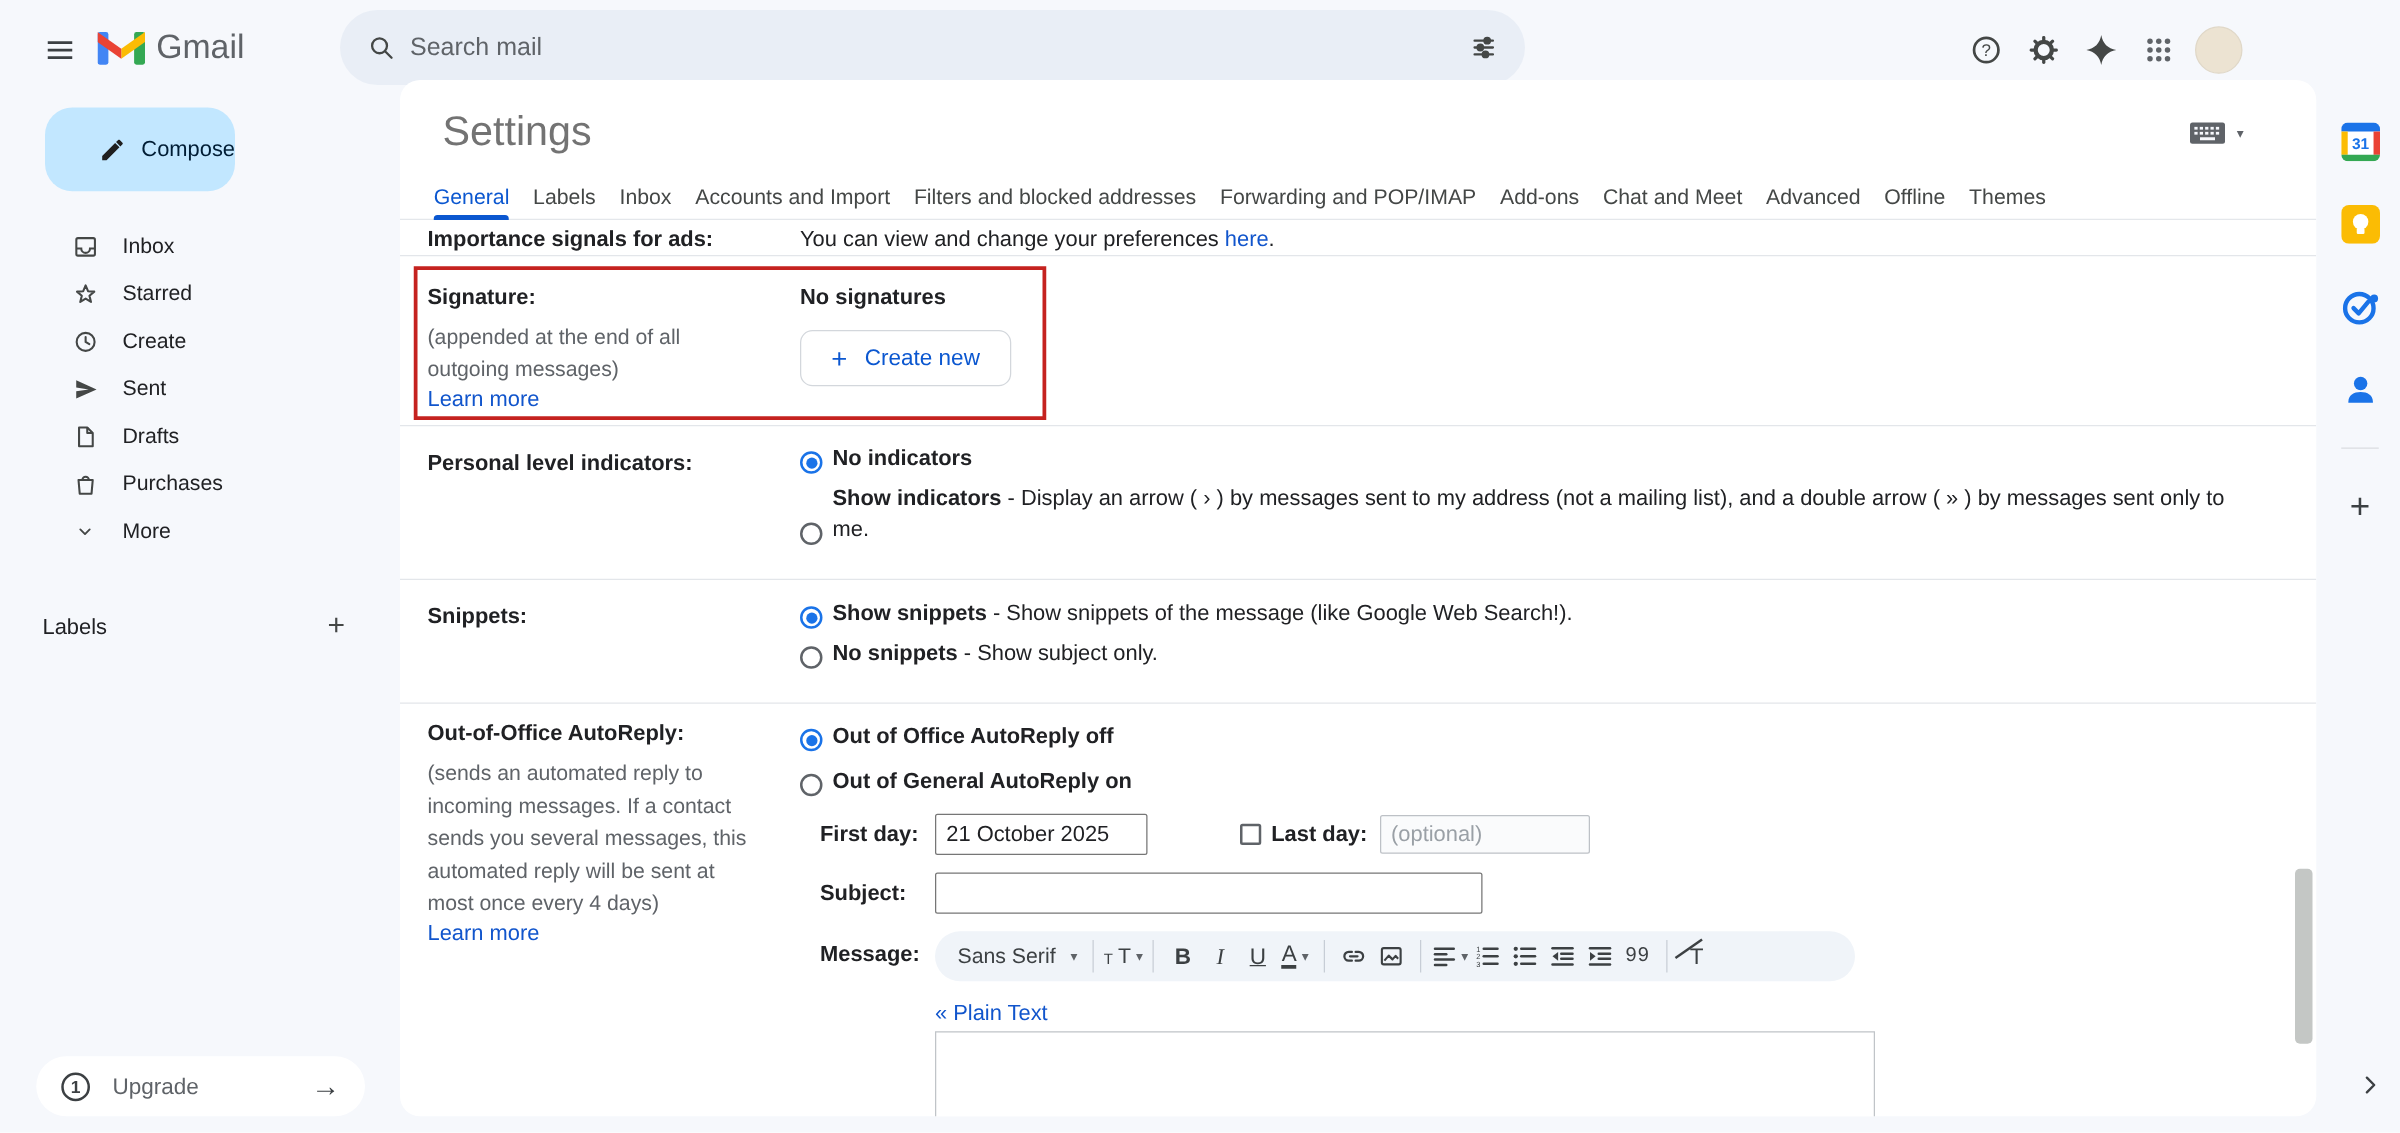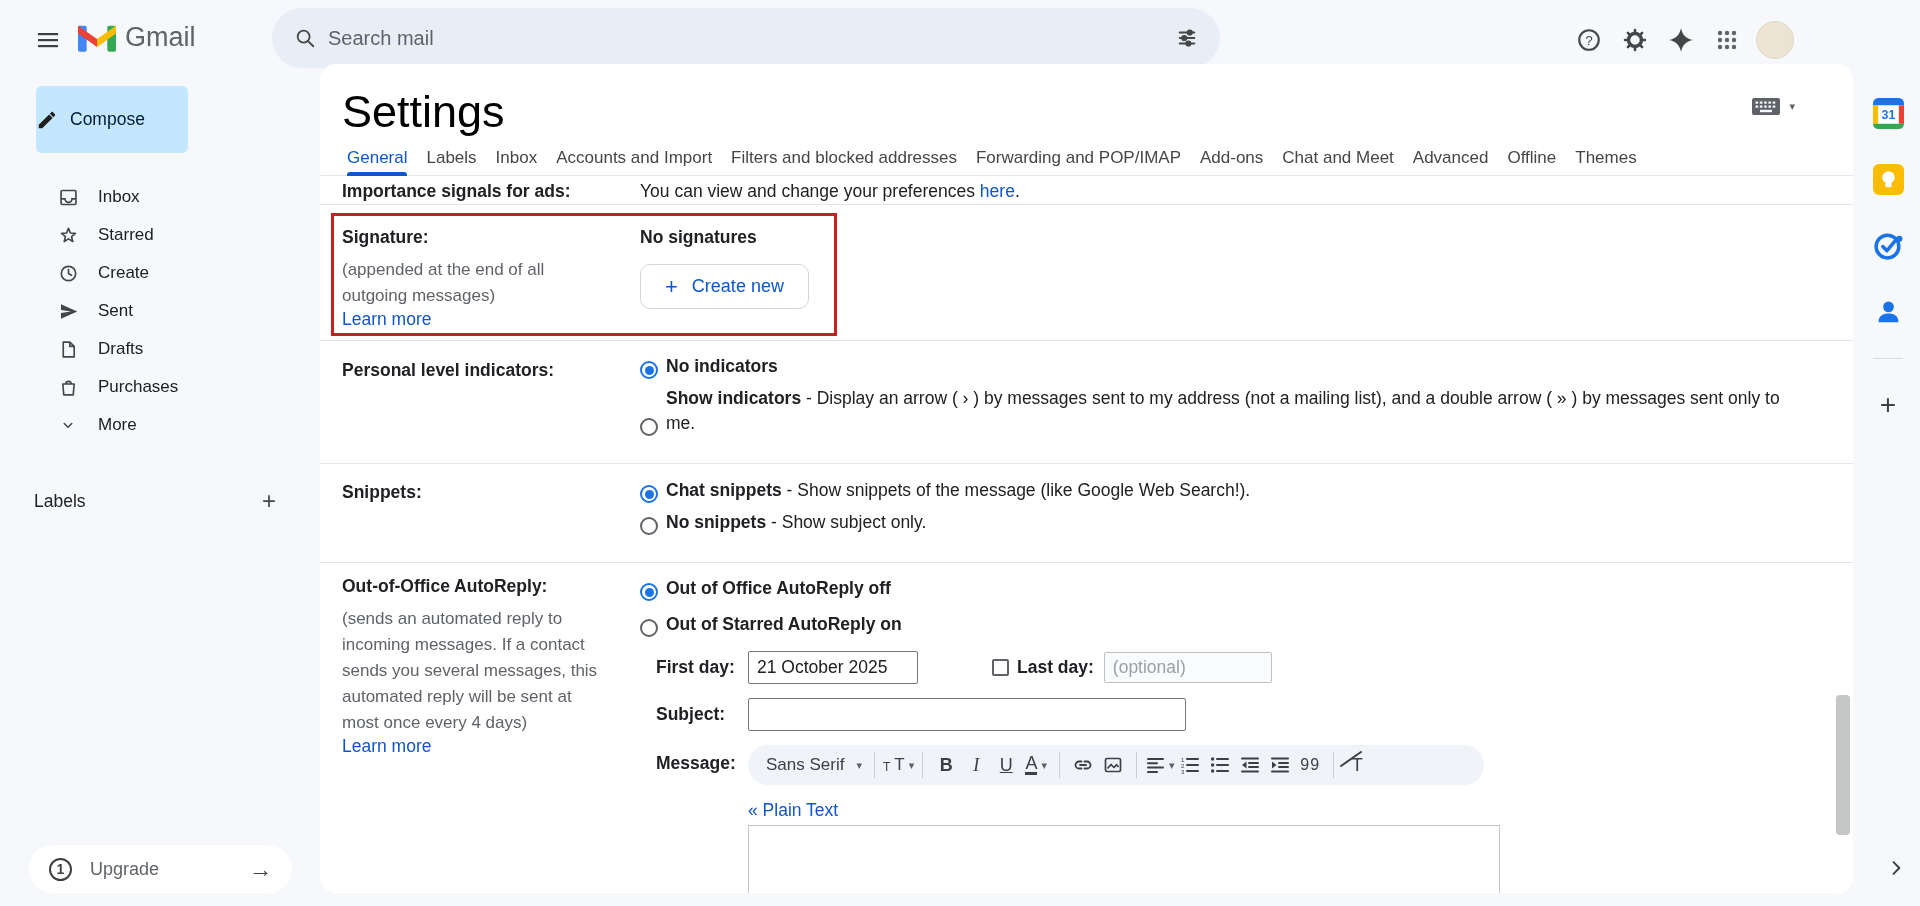--- a/index.html
+++ b/index.html
@@ -12,37 +12,37 @@
   .logo{position:absolute;left:78px;top:22px;display:flex;align-items:center;gap:9px}
   .logo-text{font-size:27px;color:#5f6368}
   .search{position:absolute;left:272px;top:8px;width:948px;height:60px;background:#e9eef6;border-radius:30px;display:flex;align-items:center;padding:0 10px}
   .search input{flex:1;border:none;outline:none;background:transparent;font-size:20px;color:#202124;font-family:inherit}
   .search input::placeholder{color:#5f6368}
   .hdr-btn{width:46px;height:46px;border-radius:50%;display:flex;align-items:center;justify-content:center;cursor:pointer}
   .hdr-icons{position:absolute;left:1566px;top:17px;display:flex;align-items:center}
   .avatar{width:38px;height:38px;border-radius:50%;background:#ece3d2;margin-left:6px;border:1px solid #e0d8c8}
 
   
-  .compose{position:absolute;left:36px;top:86px;width:152px;height:67px;background:#c2e7ff;border-radius:6px;display:flex;align-items:center;justify-content:flex-start;gap:12px;cursor:pointer}
+  .compose{position:absolute;left:36px;top:86px;width:152px;height:67px;background:#c2e7ff;border-radius:22px;display:flex;align-items:center;justify-content:flex-end;gap:12px;cursor:pointer}
   .compose span{font-size:17.5px;font-weight:500;color:#001d35}
   .nav{position:absolute;left:0;top:178px;width:258px}
   .nav-item{height:38px;display:flex;align-items:center;padding-left:38px;border-radius:0 19px 19px 0;cursor:pointer}
   .nav-item .ni-ico{width:24px;display:flex;justify-content:center}
   .nav-item span{margin-left:18px;font-size:17px;color:#202124}
   .labels-row{position:absolute;left:34px;top:483px;width:252px;height:36px;display:flex;align-items:center;justify-content:space-between}
   .labels-row .lh{font-size:17.5px;font-weight:500;color:#202124}
   .plus-btn{width:34px;height:34px;border-radius:50%;display:flex;align-items:center;justify-content:center;font-size:24px;color:#444746;cursor:pointer}
   .upgrade{position:absolute;left:29px;top:845px;width:263px;height:48px;background:#fff;border-radius:24px;display:flex;align-items:center;padding:0 20px;cursor:pointer}
   .one-ico{width:23px;height:23px;border:2px solid #3c4043;border-radius:50%;display:flex;align-items:center;justify-content:center;font-size:14px;font-weight:700;color:#3c4043}
   .upgrade .ul{flex:1;margin-left:18px;font-size:18px;color:#5f6368}
   .upgrade .arrow{font-size:23px;color:#3c4043}
 
   
   .card{position:absolute;left:320px;top:64px;width:1533px;height:829px;background:#fff;border-radius:16px;overflow:hidden}
-  .title{position:absolute;left:22px;top:22px;font-size:45px;color:#000000}
+  .title{position:absolute;left:34px;top:22px;font-size:33px;color:#737373}
   .input-tools{position:absolute;right:58px;top:32px;display:flex;align-items:center;gap:8px;cursor:pointer}
   .tabs{position:absolute;left:0;top:76px;width:100%;height:36px;display:flex;align-items:center;gap:19px;padding-left:27px;border-bottom:1px solid #e4e7eb;background:#fff;z-index:2}
   .tab{font-size:17px;color:#444746;position:relative;height:36px;display:flex;align-items:center;cursor:pointer;white-space:nowrap}
   .tab.active{color:#0b57d0;font-weight:500}
   .tab.active::after{content:"";position:absolute;left:0;right:0;bottom:0;height:3.5px;border-radius:3px 3px 0 0;background:#0b57d0}
   .rows{position:absolute;left:0;top:112px;width:100%}
   .row{display:flex;border-bottom:1px solid #e3e6ea}
   .lbl{flex:0 0 320px;padding-left:22px}
   .content{flex:1;padding-right:40px}
   .bold{font-weight:700;font-size:17.5px;color:#202124}
@@ -345,21 +345,21 @@
           <span class="ot"><b>Show indicators</b><span> - Display an arrow ( › ) by messages sent to my address (not a mailing list), and a double arrow ( » ) by messages sent only to me.</span></span>
         </div>
       </div>
     </div>
 
     <div class="row row-snip">
       <div class="lbl bold" style="padding-top:4px">Snippets:</div>
       <div class="content">
         <div class="opt">
           <span class="radio sel"></span>
-          <span class="ot"><b>Chat snippets</b><span> - Show snippets of the message (like Google Web Search!).</span></span>
+          <span class="ot"><b>Show snippets</b><span> - Show snippets of the message (like Google Web Search!).</span></span>
         </div>
         <div class="opt">
           <span class="radio un"></span>
           <span class="ot"><b>No snippets</b><span> - Show subject only.</span></span>
         </div>
       </div>
     </div>
 
     <div class="row row-ooo">
       <div class="lbl">
@@ -367,21 +367,21 @@
         <div class="gray ooo-desc">(sends an automated reply to incoming messages. If a contact sends you several messages, this automated reply will be sent at most once every 4 days)</div>
         <a class="lnk" style="font-size:17.5px">Learn more</a>
       </div>
       <div class="content">
         <div class="opt" style="margin-bottom:11px">
           <span class="radio sel"></span>
           <span class="ot"><b>Out of Office AutoReply off</b></span>
         </div>
         <div class="opt">
           <span class="radio un"></span>
-          <span class="ot"><b>Out of Starred AutoReply on</b></span>
+          <span class="ot"><b>Out of General AutoReply on</b></span>
         </div>
 
         <div class="sub">
           <span class="sl bold">First day:</span>
           <input class="txt-in in-first" type="text" value="21 October 2025" style="">
           <span class="lastday">
             <span class="chk"></span>
             <span class="bold" style="margin-right:10px">Last day:</span>
             <input class="txt-in in-last" type="text" placeholder="(optional)" style="">
           </span>

